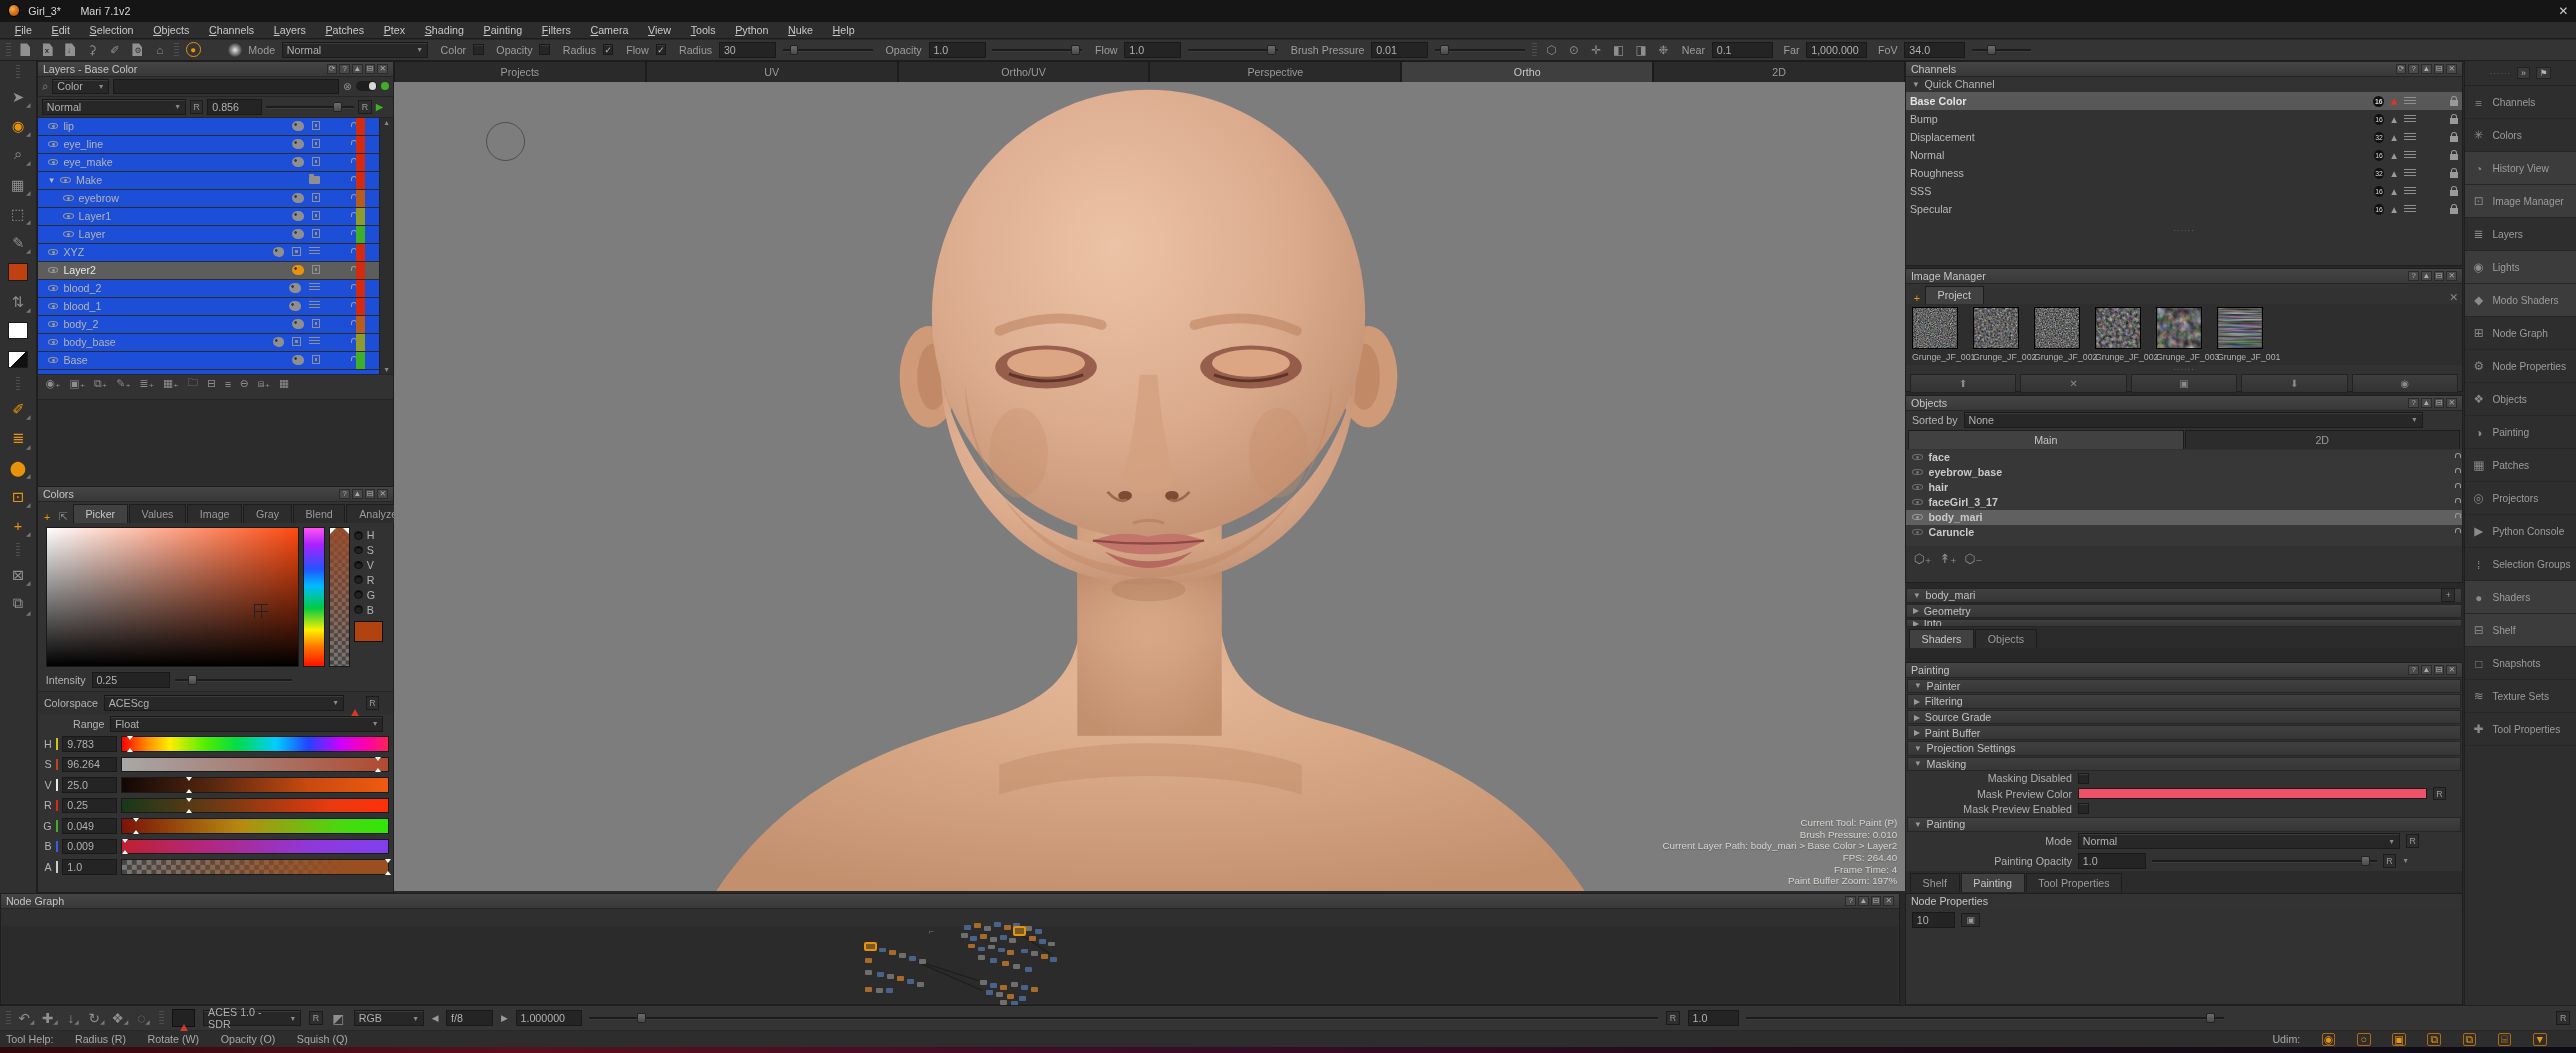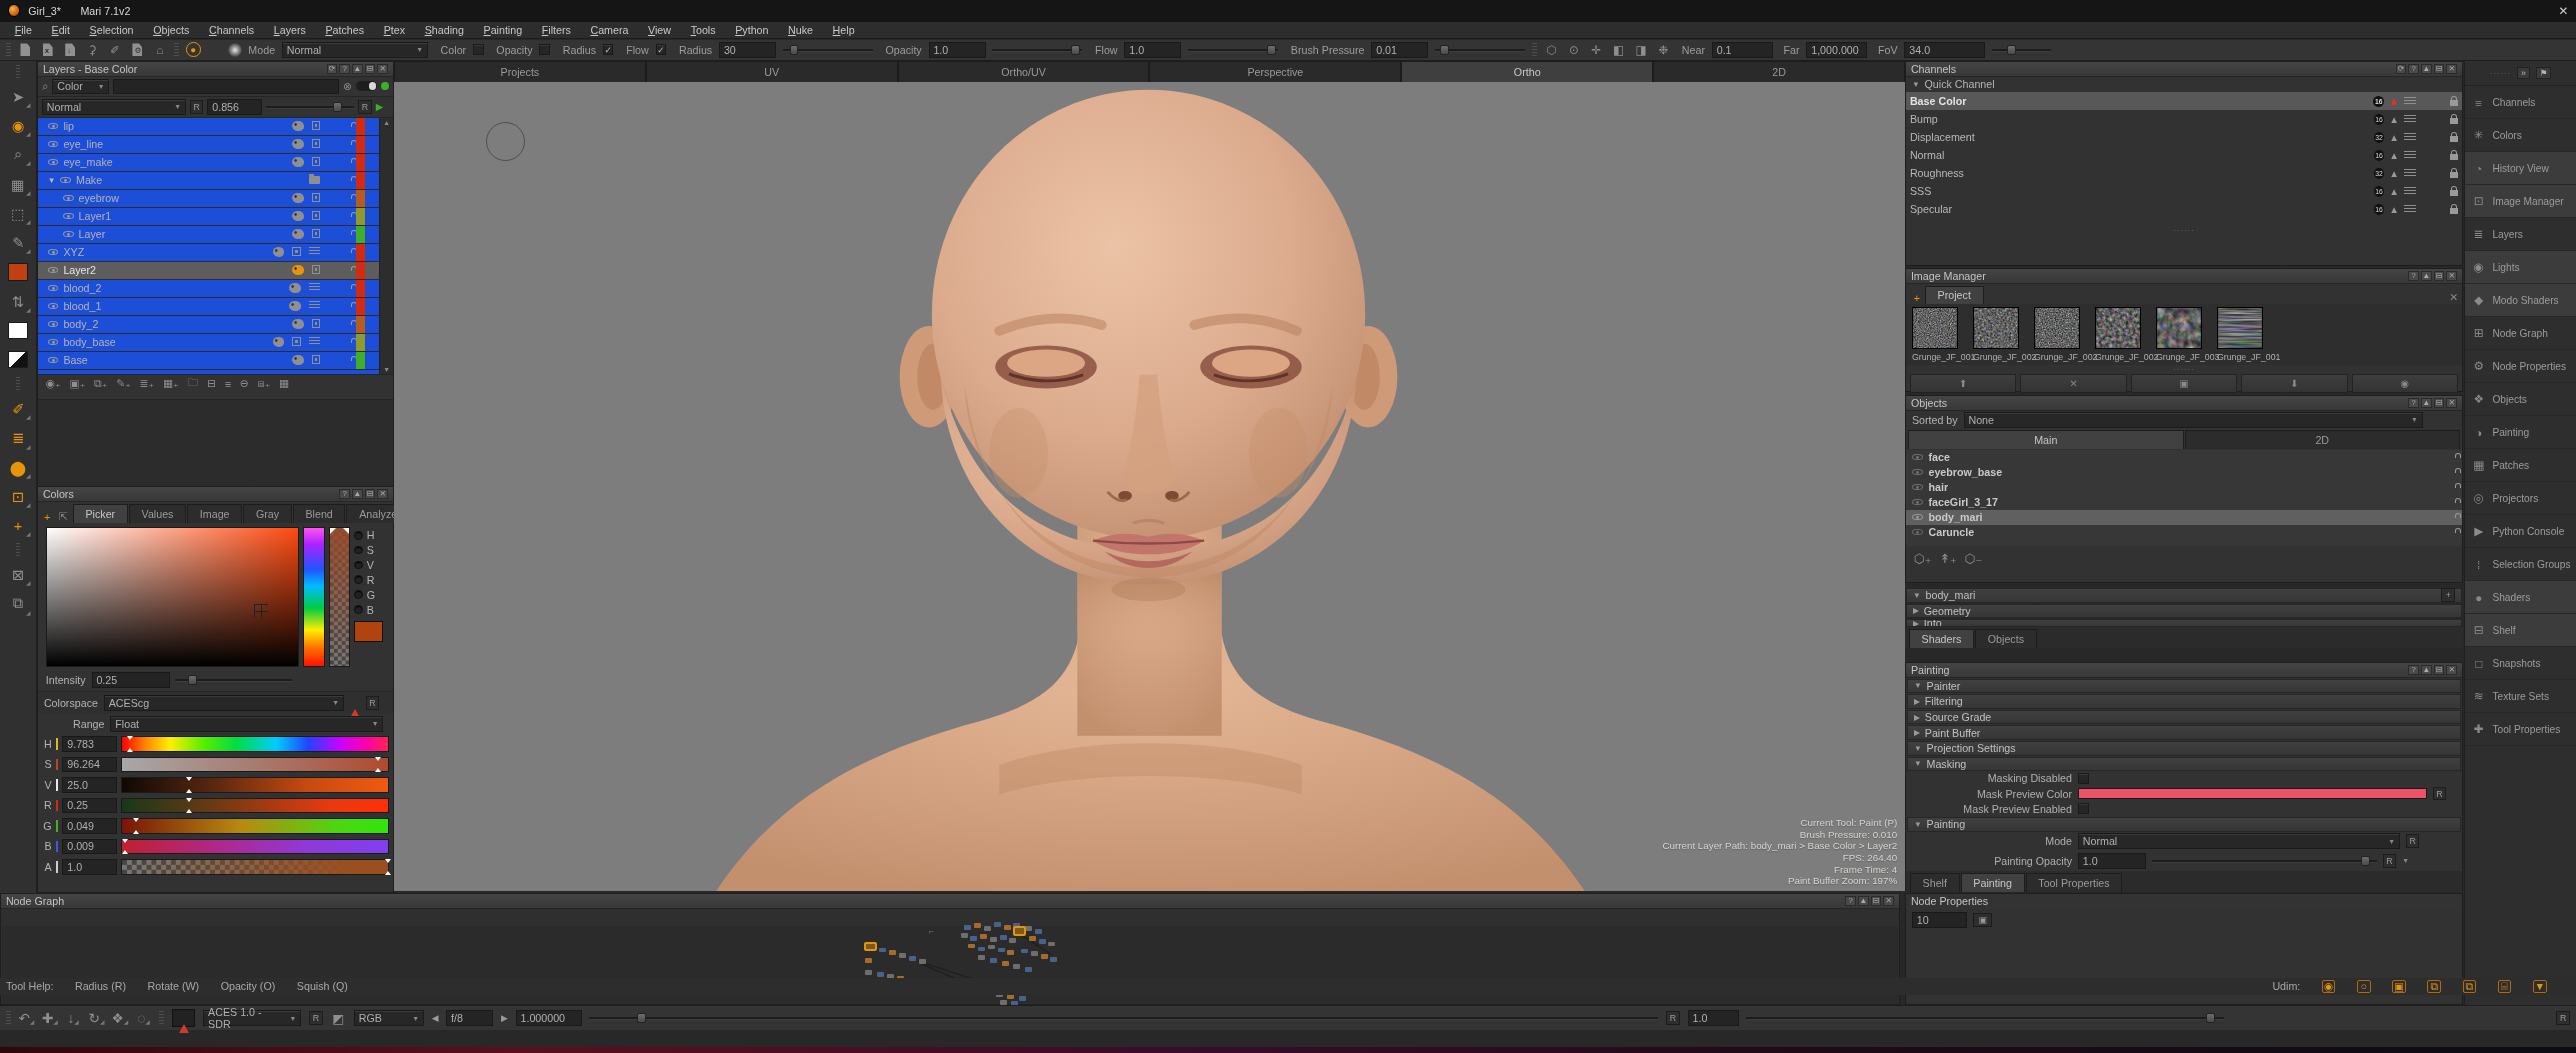--- a/index.html
+++ b/index.html
@@ -103,21 +103,21 @@
 
   
   #nodegraph { left:0; top:893px; width:1900px; height:112px; background:#2f2f2f; border:1px solid #1e1e1e; }
   #ngcanvas { position:absolute; left:1px; top:32px; right:1px; bottom:1px; background:#2b2b2b; }
   .node { position:absolute; width:6.8px; height:4.9px; border-radius:1px; }
   .nodesel { position:absolute; width:12.7px; height:9.8px; border:2px solid #e8940a; border-radius:2px; background:#7a5a20; }
   #nodeprops { left:1905px; top:893px; width:558px; height:112px; }
 
   
   #bottombar { left:0; top:1005px; width:2576px; height:25px; background:#343434; border-top:1px solid #1f1f1f; display:flex; align-items:center; gap:7.8px; padding:0 5.9px; color:#9a9a9a; }
-  #helpbar { left:0; top:978px; width:2576px; height:16.6px; background:#2d2d2d; display:flex; align-items:center; gap:21.5px; padding:0 5.9px; color:#a8a8a8; }
+  #helpbar { left:0; top:1031px; width:2576px; height:16.6px; background:#2d2d2d; display:flex; align-items:center; gap:21.5px; padding:0 5.9px; color:#a8a8a8; }
   #bottomstrip { left:0; top:1047px; width:2576px; height:5.9px; background:linear-gradient(90deg,#30080a,#58101c 20%,#3a0c2a 45%,#200a18 70%,#0c0c14); }
   .udic { color:#e8940a; font-size:10.7px; border:1px solid #b06a10; width:13.7px; height:12.7px; line-height:11.7px; text-align:center; border-radius:2px; }
 </style>
 </head>
 <body>
 
 <div id="titlebar" class="abs">
   <span class="appicon"></span>
   <span>Girl_3*</span>
   <span style="margin-left:11.7px">Mari 7.1v2</span>
@@ -213,21 +213,21 @@
     <span class="tb-icon">⊙</span>
     <span class="tb-icon">✛</span>
     <span class="tb-icon">◧</span>
     <span class="tb-icon">◨</span>
     <span class="tb-icon">❉</span>
     <span style="margin-left:3.9px">Near</span>
     <div class="inp" style="width:61px">0.1</div>
     <span style="margin-left:3.9px">Far</span>
     <div class="inp" style="width:61px">1,000.000</div>
     <span style="margin-left:3.9px">FoV</span>
-    <div class="inp" style="width:81px">34.0</div>
+    <div class="inp" style="width:61px">34.0</div>
     <div class="slider" style="width:59px">
       <div class="tr"></div>
       <div class="hd" style="left:14.6px"></div>
     </div>
   </div>
 <div id="lefttools" class="abs">
     <span class="grip"></span>
     <span class="lt">➤<span class="flyout">◢</span></span>
     <span class="lt on">◉<span class="flyout">◢</span></span>
     <span class="lt">⌕<span class="flyout">◢</span></span>
@@ -1220,21 +1220,21 @@
       <span class="nodesel" style="left:862px;top:15.6px"></span>
       <span class="nodesel" style="left:1011px;top:0px"></span>
       <span style="position:absolute;left:927px;top:0;color:#777;font-size:8.8px">⌐</span>
     </div>
   </div>
 <div id="nodeprops" class="panel">
     <div class="phead" style="background:#333;border-bottom:none">
       <span>Node Properties</span>
     </div>
     <div class="row" style="gap:5.9px;padding:3.9px 5.9px">
-      <div class="inp" style="width:55px">10</div>
+      <div class="inp" style="width:43px">10</div>
       <span class="rbtn" style="width:19.5px">▣</span>
     </div>
   </div>
 
 <div id="bottombar" class="abs">
     <span class="grip"></span>
     <span class="tb-icon" style="font-size:13.7px">↶<span style="font-size:5.9px;color:#777;align-self:flex-end">◢</span></span>
     <span class="tb-icon" style="font-size:13.7px">✚<span style="font-size:5.9px;color:#777;align-self:flex-end">◢</span></span>
     <span class="tb-icon" style="font-size:13.7px">↓<span style="font-size:5.9px;color:#777;align-self:flex-end">◢</span></span>
     <span class="tb-icon" style="font-size:13.7px">↻<span style="font-size:5.9px;color:#777;align-self:flex-end">◢</span></span>

